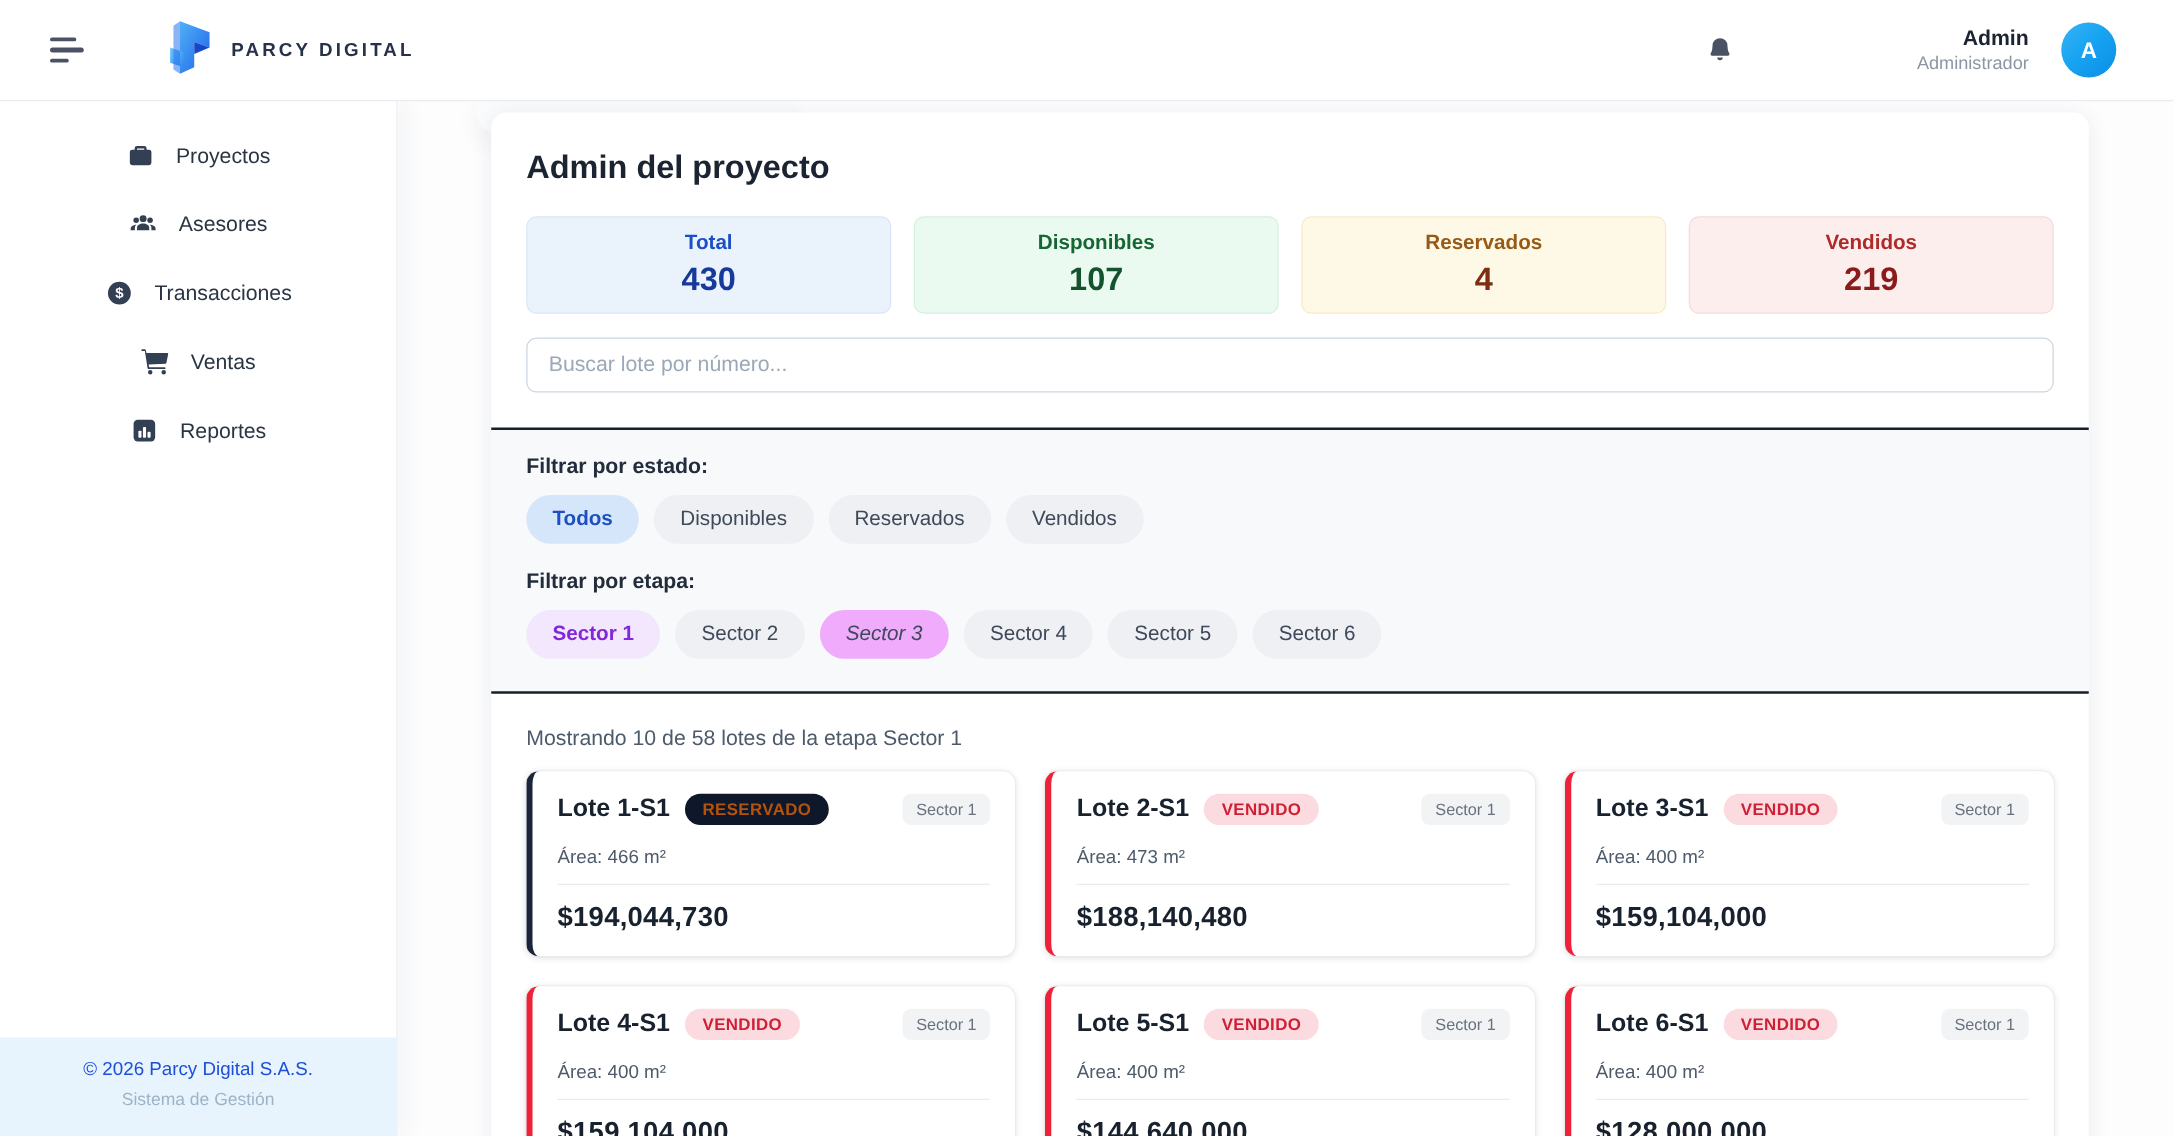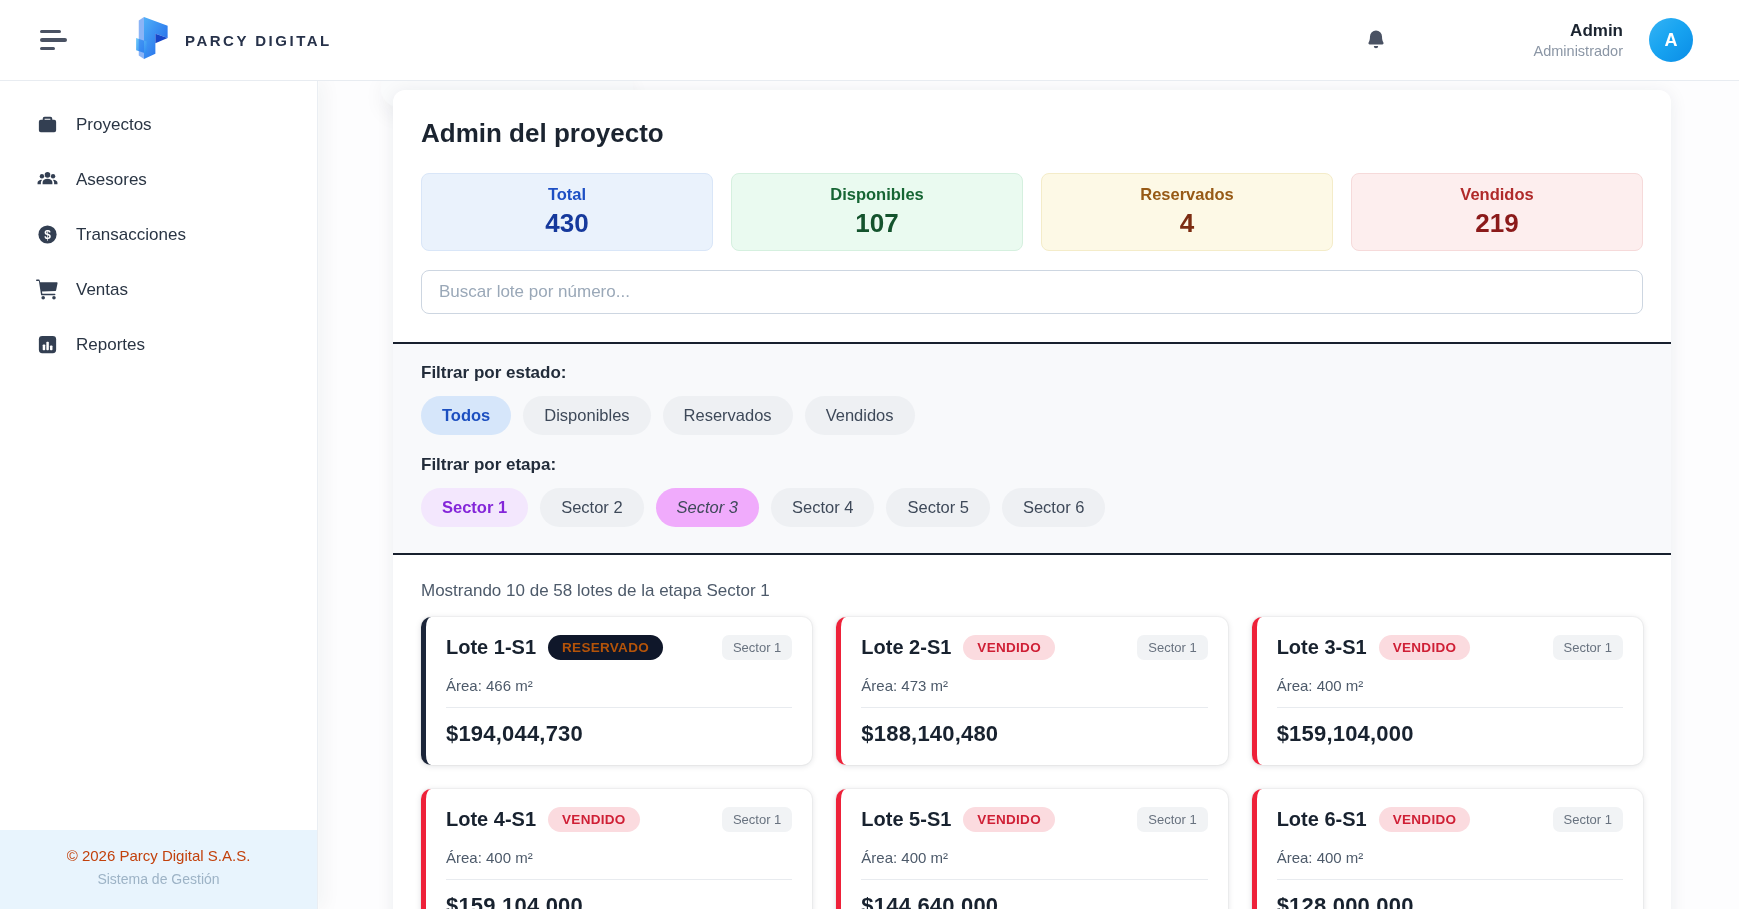--- a/index.html
+++ b/index.html
@@ -38,27 +38,27 @@
   .sidebar {
     position:absolute; top:81px; left:0; bottom:0; width:318px;
     background:#ffffff; border-right:1px solid #eaeef3;
     box-shadow:8px 0 16px rgba(25,39,62,0.04);
     display:flex; flex-direction:column; z-index:5;
   }
   .nav { margin-top:16px; }
   .nav-item {
     display:flex; align-items:center; gap:17px;
     padding:16px 36px; cursor:pointer;
-    color:#2a3544; font-size:17px; font-weight:500;
+    color:#2a3544; font-size:17px; font-weight:500;justify-content:center;
   }
   .nav-icon { width:23px; height:23px; color:#333f52; flex:0 0 auto; }
   .sidebar-footer {
     margin-top:auto; background:#e8f4fd; text-align:center; padding:17px 10px 22px;
   }
-  .footer-line1 { font-size:15px; color:#c2410c; margin-bottom:7px; }
+  .footer-line1 { font-size:15px; color:#1d4ed8; margin-bottom:7px; }
   .footer-line2 { font-size:14px; color:#9db3c6; }
 
   
   .main { position:absolute; left:319px; top:81px; right:0; bottom:0; background:#fdfdfe; }
   .top-bump {
     position:absolute; left:62px; top:-14px; width:252px; height:40px;
     background:#fafbfc; border-radius:18px; box-shadow:0 10px 20px rgba(30,40,60,0.05);
   }
   .panel {
     position:absolute; left:74px; top:9px; width:1278px; min-height:880px;

